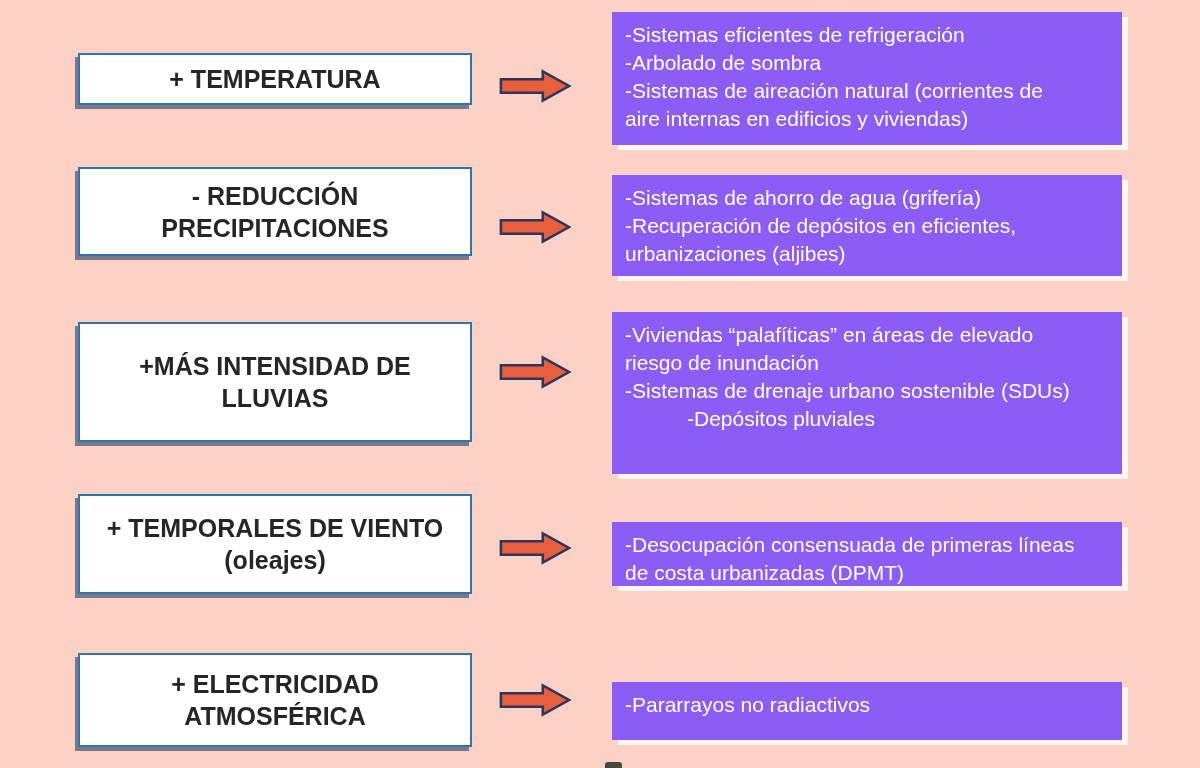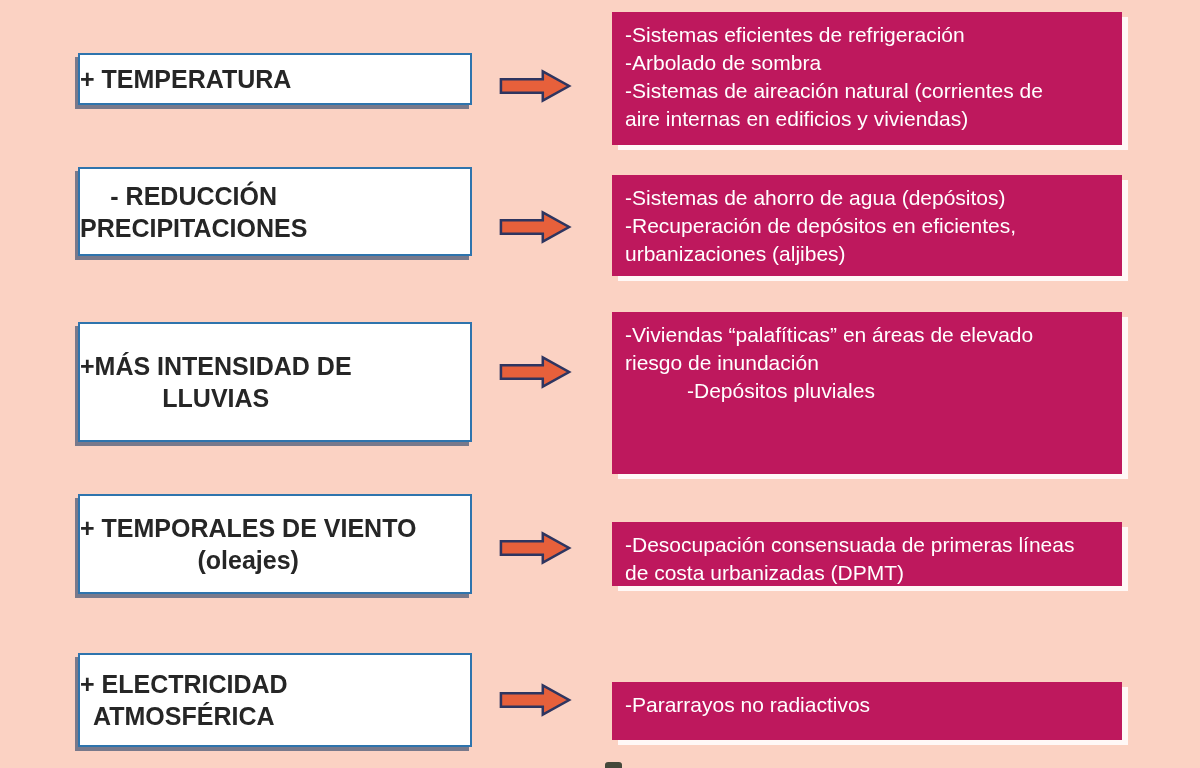--- a/index.html
+++ b/index.html
@@ -2,35 +2,35 @@
 <html><head>
 <meta charset="utf-8">
 <style>
   html,body{margin:0;padding:0;width:1200px;height:768px;overflow:hidden;}
   .canvas{position:relative;width:1200px;height:768px;background:#fbd2c3;font-family:"Liberation Sans",sans-serif;}
 
   
   .wbox{position:absolute;left:78px;width:394px;background:#ffffff;
         border:2px solid #2e74ad;box-sizing:border-box;
         box-shadow:-3px 4px 0 rgba(33,62,102,.60);
-        display:flex;align-items:center;text-align:center;}
+        display:flex;align-items:center;justify-content:center;text-align:center;}
   .wbox-1{top:53px;height:52px}
   .wbox-2{top:167px;height:89px}
   .wbox-3{top:322px;height:120px}
   .wbox-4{top:494px;height:100px}
   .wbox-5{top:653px;height:94px}
   .wlabel{font-weight:bold;font-size:25px;line-height:1.28;color:#262626;white-space:pre-line;}
 
   
   .arrow{position:absolute;left:498px;width:74px;height:38px;}
   .arrow-1{top:67px}.arrow-2{top:208px}.arrow-3{top:353px}.arrow-4{top:529px}.arrow-5{top:681px}
   .arrow polygon{fill:#e7603b;stroke:#2e3560;stroke-width:2.6;stroke-linejoin:miter;}
 
   
-  .bbox{position:absolute;left:612px;width:510px;background:#be185d;
+  .bbox{position:absolute;left:612px;width:510px;background:#8b5cf6;
         box-sizing:border-box;padding:9px 20px 9px 13px;
         box-shadow:6px 5px 0 rgba(255,255,255,.85);}
   .bbox-1{top:12px;height:133px}
   .bbox-2{top:175px;height:101px}
   .bbox-3{top:312px;height:162px}
   .bbox-4{top:522px;height:64px}
   .bbox-5{top:682px;height:58px}
   .measure{font-size:21px;line-height:28px;color:#ffffff;white-space:pre-line;}
   .measure.indent{padding-left:62px;}
 
@@ -57,35 +57,36 @@
   </div>
 
   <div class="wbox wbox-2">
     <span class="wlabel">- REDUCCIÓN
 PRECIPITACIONES</span>
   </div>
   <svg class="arrow arrow-2" viewBox="0 0 76 38">
     <polygon points="3,12 46,12 46,4 73,19 46,34 46,26 3,26"></polygon>
   </svg>
   <div class="bbox bbox-2">
-    <div class="measure">-Sistemas de ahorro de agua (depósitos)</div>
+    <div class="measure">-Sistemas de ahorro de agua (grifería)</div>
     <div class="measure">-Recuperación de depósitos en eficientes,
 urbanizaciones (aljibes)</div>
   </div>
 
   <div class="wbox wbox-3">
     <span class="wlabel">+MÁS INTENSIDAD DE
 LLUVIAS</span>
   </div>
   <svg class="arrow arrow-3" viewBox="0 0 76 38">
     <polygon points="3,12 46,12 46,4 73,19 46,34 46,26 3,26"></polygon>
   </svg>
   <div class="bbox bbox-3">
     <div class="measure">-Viviendas “palafíticas” en áreas de elevado
 riesgo de inundación</div>
+    <div class="measure">-Sistemas de drenaje urbano sostenible (SDUs)</div>
     <div class="measure indent">-Depósitos pluviales</div>
   </div>
 
   <div class="wbox wbox-4">
     <span class="wlabel">+ TEMPORALES DE VIENTO
 (oleajes)</span>
   </div>
   <svg class="arrow arrow-4" viewBox="0 0 76 38">
     <polygon points="3,12 46,12 46,4 73,19 46,34 46,26 3,26"></polygon>
   </svg>

